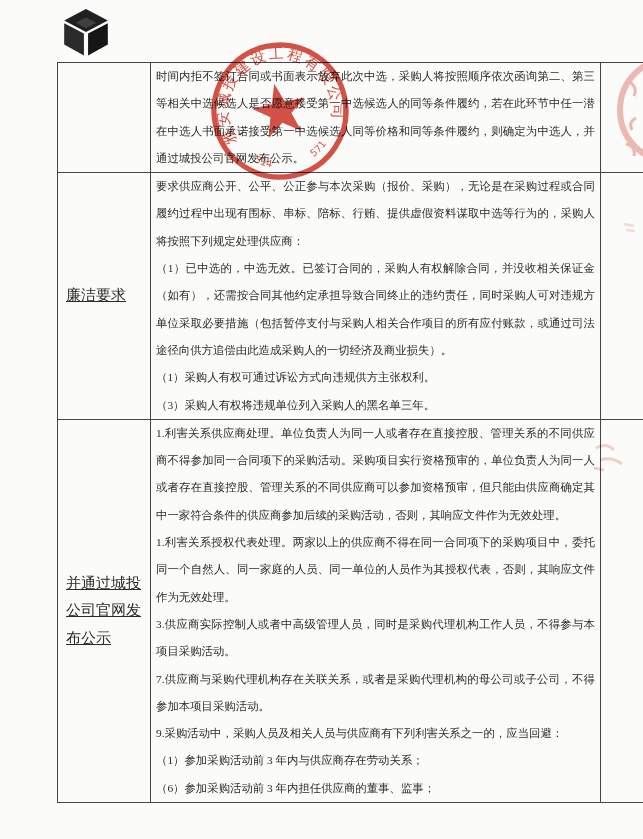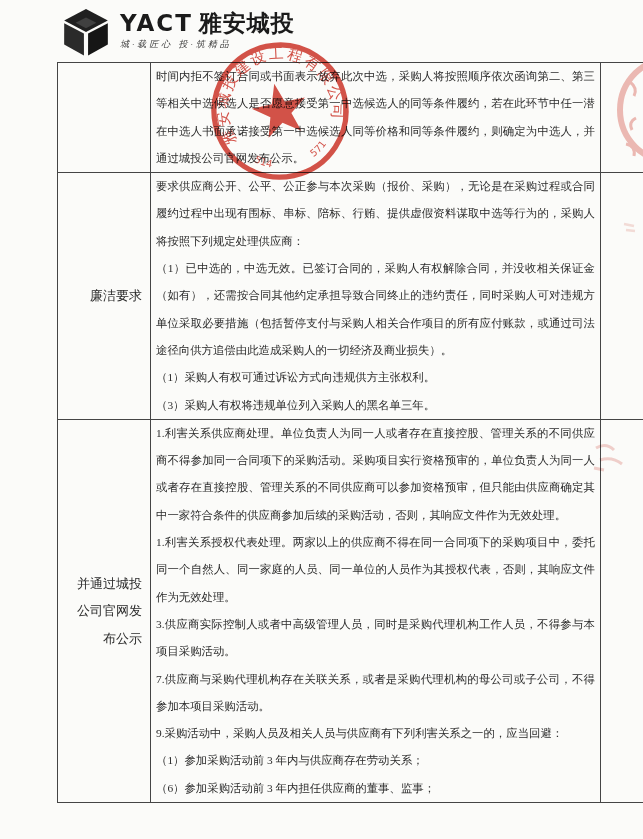--- a/index.html
+++ b/index.html
@@ -34,25 +34,26 @@
   table.terms{
     position:absolute;left:57px;top:62px;
     width:573px;
     border-collapse:collapse;
     table-layout:fixed;
   }
   table.terms, table.terms td{border:1px solid #454545;}
   td{vertical-align:middle;}
   td.label-cell{
     width:76px;
-    text-align:right;
-    font-size:13px;
+    text-align:left;
+    font-size:15px;
     line-height:27.3px;
     padding:0 8px;
     color:#2b2b2b;
+    text-decoration:underline;
   }
   td.content-cell{
     width:439px;
     padding:0 5px;
     font-size:11.4px;
     line-height:27.3px;
     color:#2b2b2b;
   }
   td.content-cell p{
     margin:0;
@@ -77,26 +78,20 @@
 <div class="page">
 
   <div class="brand">
     <svg class="brand-logo" viewBox="0 0 100 96" aria-hidden="true">
 
       <polygon points="50,4 92,26 50,48 8,26" fill="#202020"></polygon>
       <polygon points="8,31 46,51 46,93 8,72" fill="#2a2a2a"></polygon>
       <polygon points="92,31 54,51 54,93 92,72" fill="#161616"></polygon>
       <polygon points="50,20 70,30 50,41 30,30" fill="#fbfbf9" opacity="0.15"></polygon>
     </svg>
-    <div class="brand-text">
-      <div class="brand-line">
-        <span class="latin">YACT</span><span>雅安城投</span>
-      </div>
-      <div class="tagline">城·载匠心  投·筑精品</div>
-    </div>
   </div>
 
   <table class="terms">
     <tbody>
         <tr>
           <td class="label-cell"></td>
           <td class="content-cell">
             <p>时间内拒不签订合同或书面表示放弃此次中选，采购人将按照顺序依次函询第二、第三等相关中选候选人是否愿意接受第一中选候选人的同等条件履约，若在此环节中任一潜在中选人书面承诺接受第一中选候选人同等价格和同等条件履约，则确定为中选人，并通过城投公司官网发布公示。</p>
           </td>
           <td class="spacer-cell"></td>

